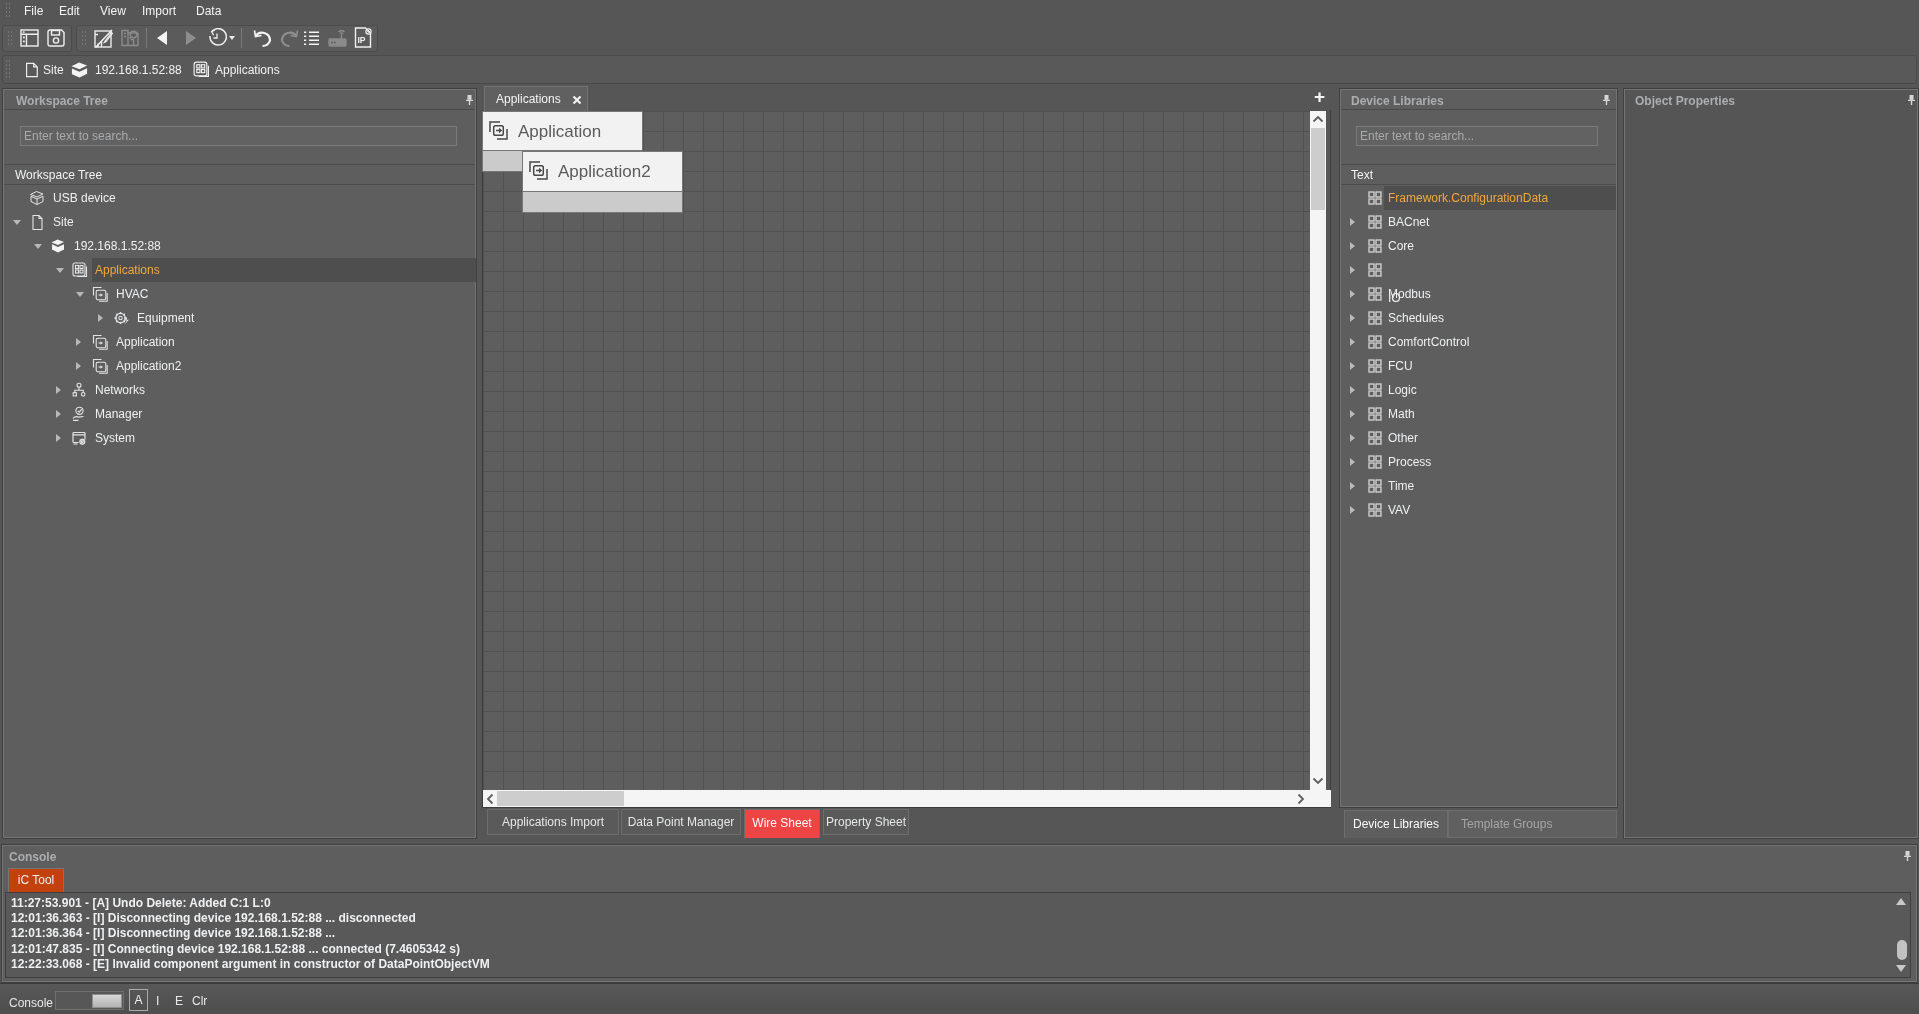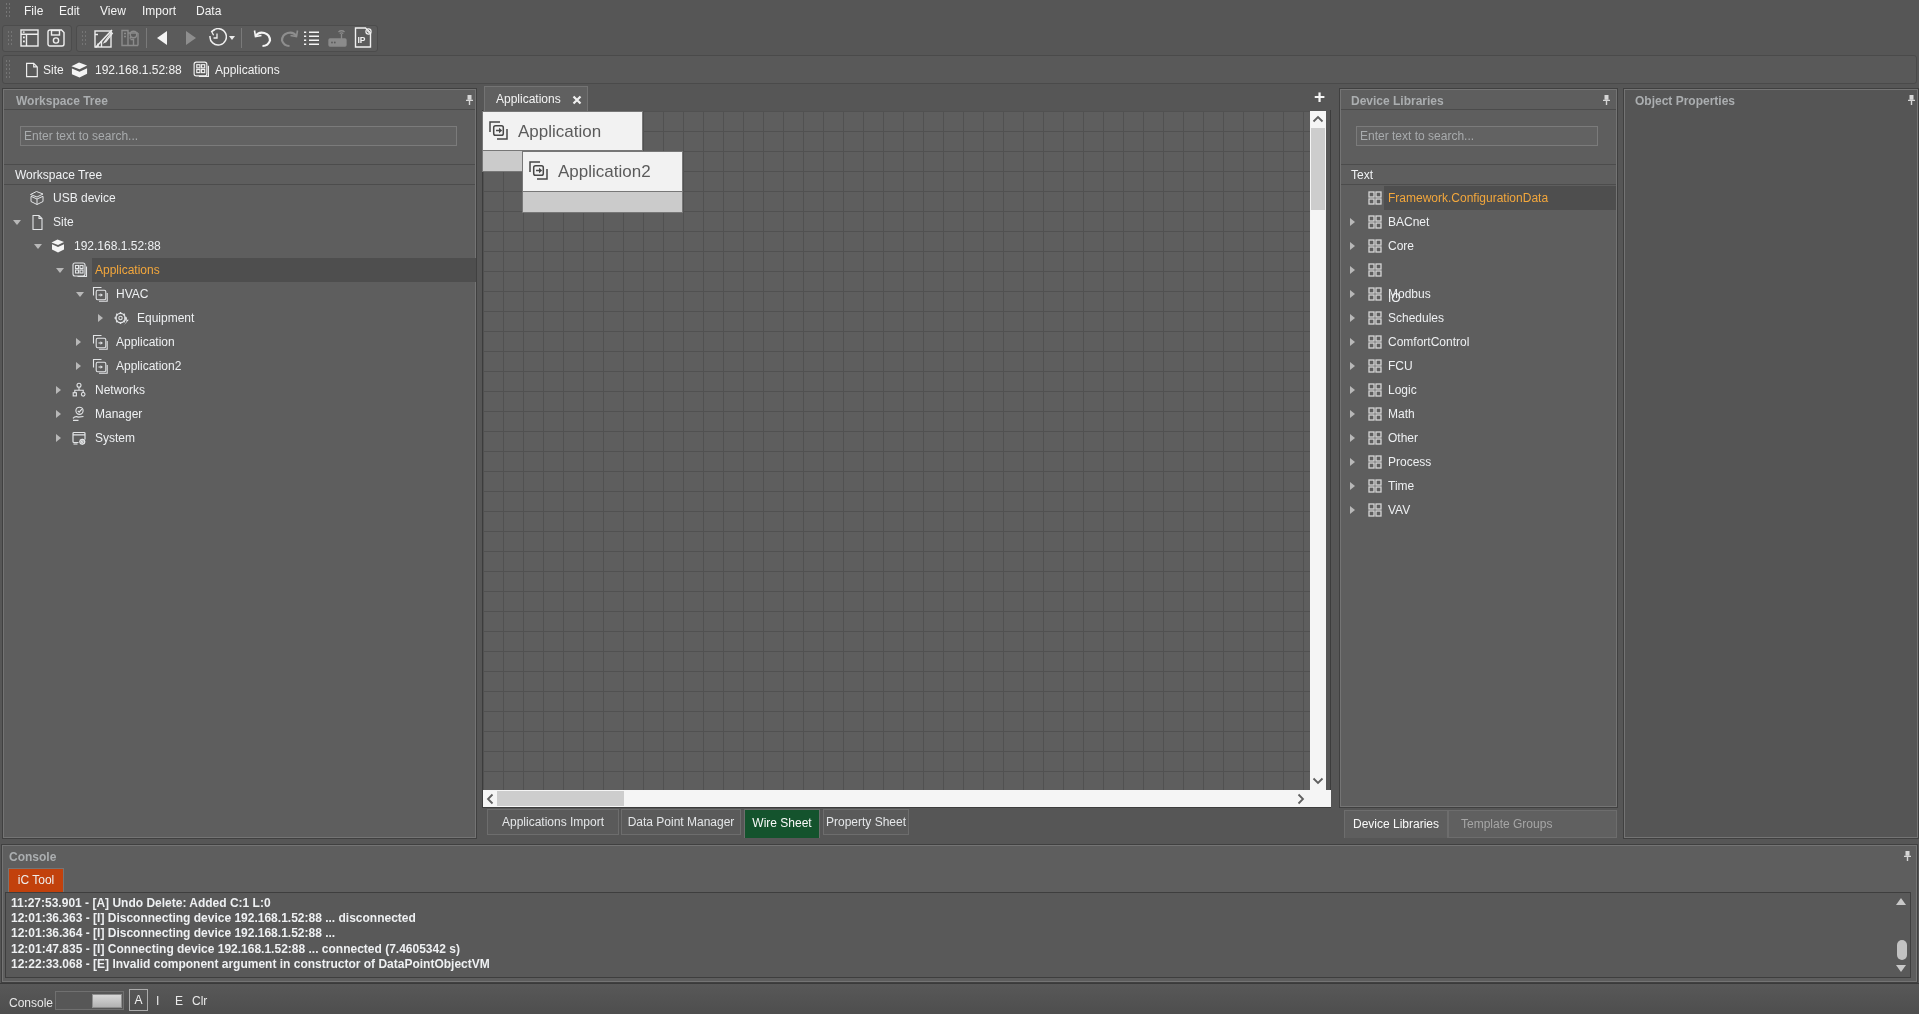--- a/index.html
+++ b/index.html
@@ -31,21 +31,21 @@
 .icon { position:absolute; top:4px; }
 
 .ctab { position:absolute; top:86px; height:25px; background:#606060; border:1px solid #737373; border-bottom:none; color:#f4f4f4; font-size:12px; }
 .canvas { position:absolute; left:483px; top:111px; width:827px; height:679px; background-color:#5e5e5e; background-image:linear-gradient(to right,#515151 1px,transparent 1px),linear-gradient(to bottom,#515151 1px,transparent 1px); background-size:20px 20px; }
 .blockt { position:absolute; font-size:17px; color:#5b5b5b; }
 
 .sbv { position:absolute; background:#f5f5f5; }
 .sbthumb { position:absolute; background:#cdcdcd; }
 
 .btab { position:absolute; top:809px; height:26px; background:#5a5a5a; border:1px solid #6d6d6d; color:#e4e6e8; font-size:12px; text-align:center; }
-.btab.active { background:#14532d; color:#fafafa; height:29px; border-bottom:none; }
+.btab.active { background:#ef4444; color:#fafafa; height:29px; border-bottom:none; }
 
 .clog { font-size:12px; color:#eef0f2; line-height:15.2px; white-space:pre; z-index:2; }
 </style>
 </head>
 <body>
 
 <div class="menu">
   <div class="grip" style="left:6px;top:3px;height:15px;"></div>
   <span style="left:24px;">File</span>
   <span style="left:59px;">Edit</span>

